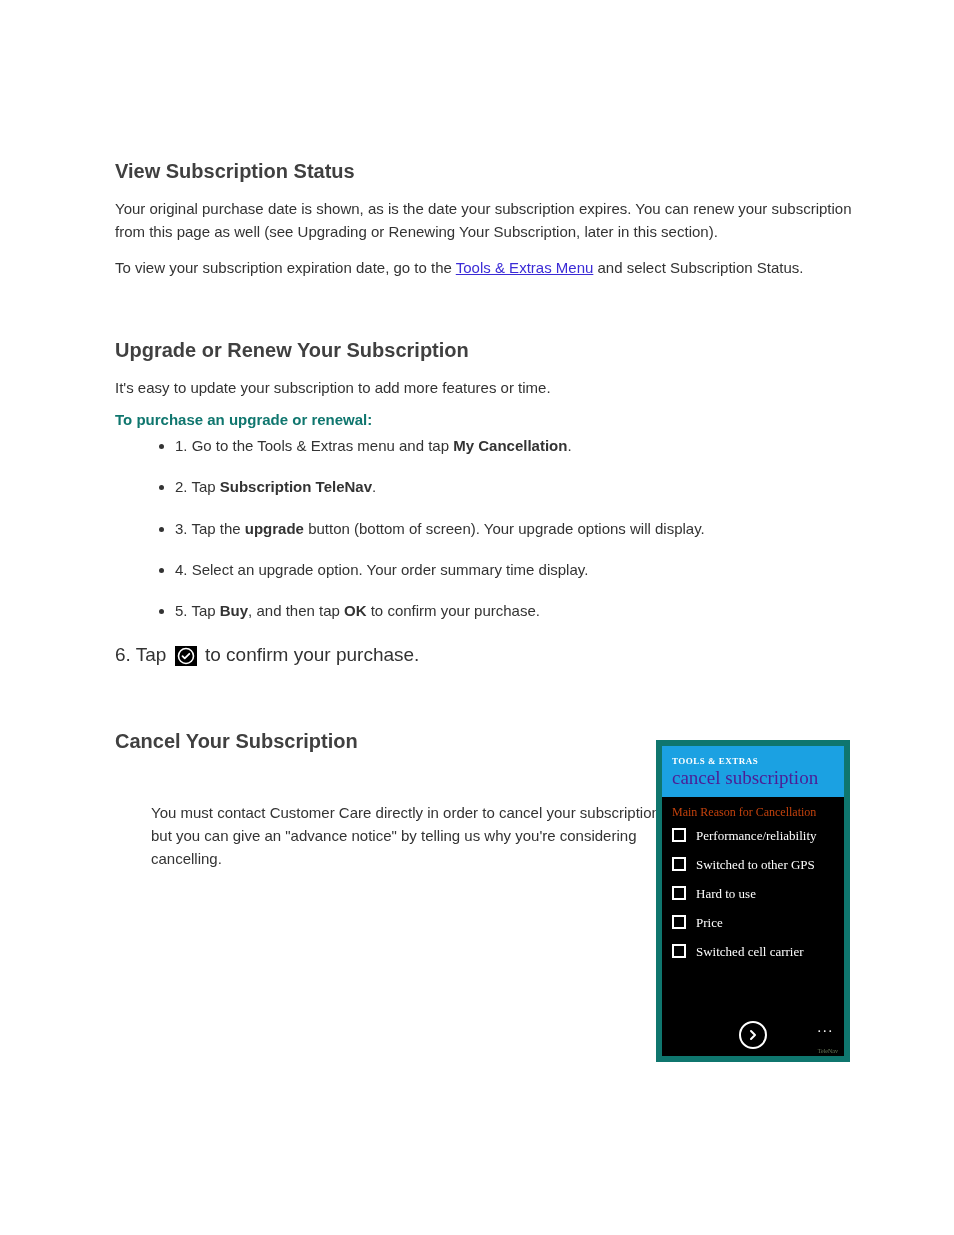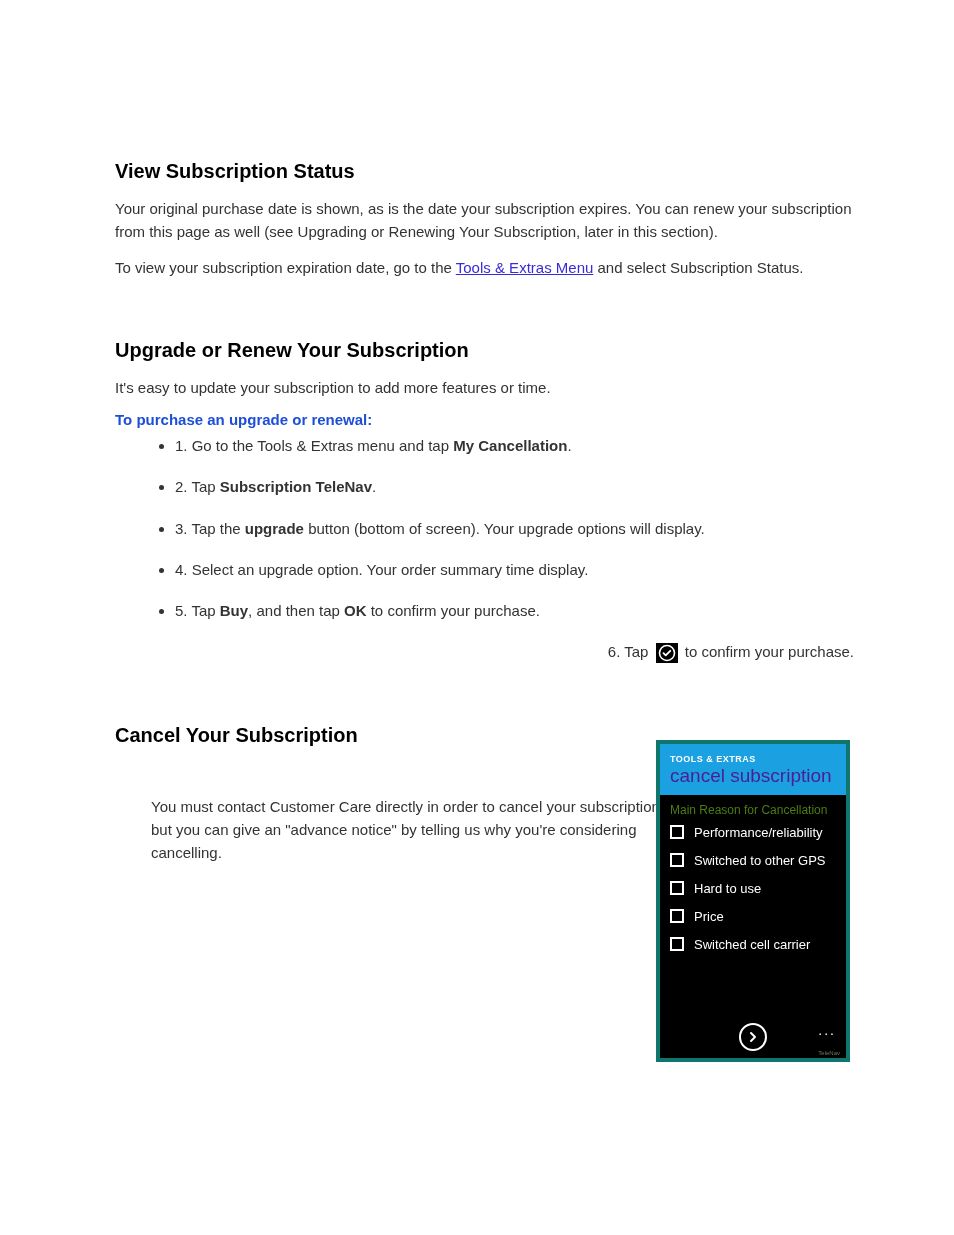--- a/index.html
+++ b/index.html
@@ -12,58 +12,57 @@
       position: relative;
     }
     .page {
       padding: 100px 100px 60px 115px;
     }
     .section-heading {
       font-size: 20px;
       font-weight: 600;
       margin-top: 60px;
       margin-bottom: 14px;
-      color: #000000;
+      color: #404040;
     }
     .body-text {
       font-size: 15px;
       line-height: 1.55;
       margin-bottom: 12px;
       color: #333;
     }
     a.link {
       color: #3b2bd6;
       text-decoration: underline;
     }
     .subsection-heading {
       font-size: 15px;
       font-weight: 700;
       margin-top: 8px;
       margin-bottom: 6px;
-      color: #1d4ed8;
+      color: #0f766e;
     }
     ul.numbered {
       list-style: disc;
       margin-left: 60px;
       margin-top: 6px;
       margin-bottom: 10px;
     }
     ul.numbered li {
       font-size: 15px;
       line-height: 1.55;
       margin-bottom: 18px;
     }
     .step-label { font-weight: 400; }
     .step-strong { font-weight: 700; }
     .after-steps {
-      font-size: 15px;
+      font-size: 19px;
       line-height: 1.55;
       margin-top: 4px;
       margin-bottom: 21px;
-      text-align: right;
     }
     .icon-inline {
       display: inline-block;
       width: 22px;
       height: 20px;
       background: #000;
       vertical-align: middle;
       position: relative;
       margin: 0 3px;
     }
@@ -78,23 +77,23 @@
       margin-left: 36px;
     }
     
     .phone {
       position: absolute;
       left: 656px;
       top: 740px;
       width: 194px;
       height: 322px;
       background: #000;
-      border: 4px solid #0f766e;
-      color: #fff;
-      font-family: Liberation Sans, sans-serif;
+      border: 6px solid #0f766e;
+      color: #fff;
+      font-family: Liberation Serif, serif;
       overflow: hidden;
     }
     .phone-header {
       background: #1ba1e2;
       padding: 10px 10px 8px 10px;
     }
     .phone-header .crumb {
       font-size: 9px;
       font-weight: 700;
       letter-spacing: 0.5px;
@@ -105,21 +104,21 @@
       color: #4c1d95;
       font-weight: 300;
       margin-top: 1px;
       white-space: nowrap;
     }
     .phone-body {
       padding: 8px 10px;
     }
     .phone-body .prompt {
       font-size: 12px;
-      color: #4d7c0f;
+      color: #c2410c;
       margin-bottom: 8px;
     }
     .opt {
       display: flex;
       align-items: flex-start;
       margin-bottom: 13px;
     }
     .opt .box {
       width: 14px;
       height: 14px;

